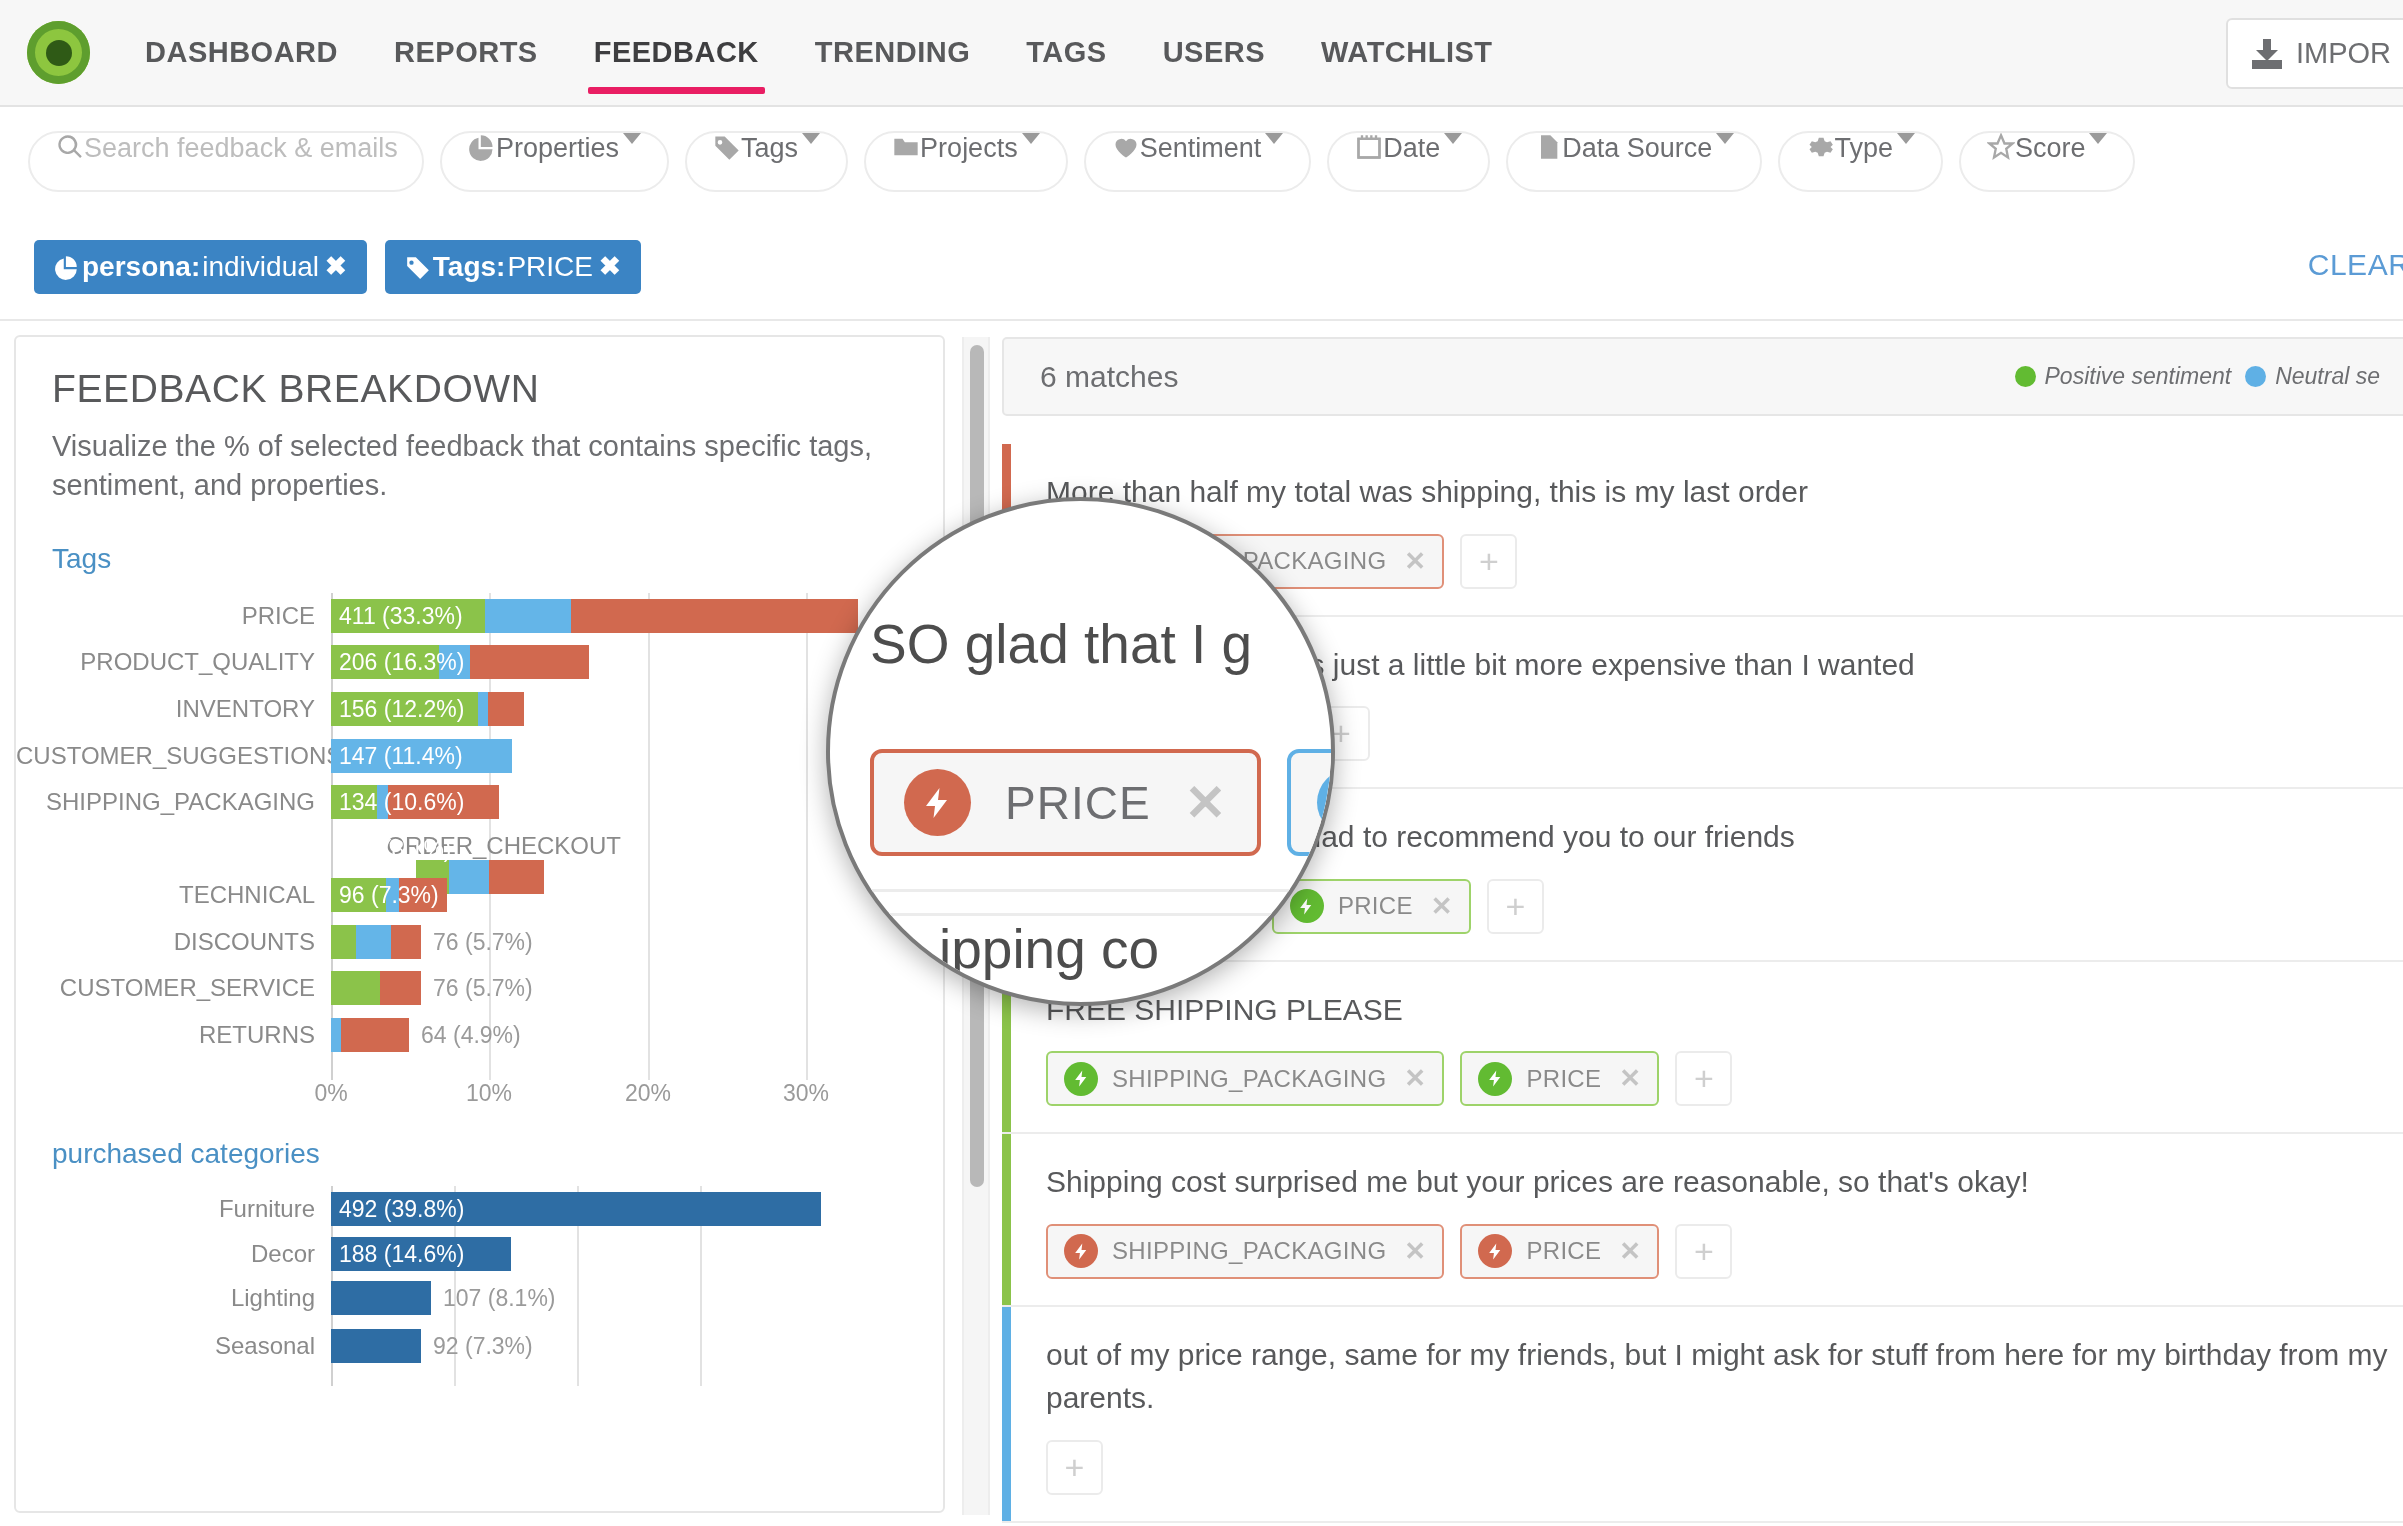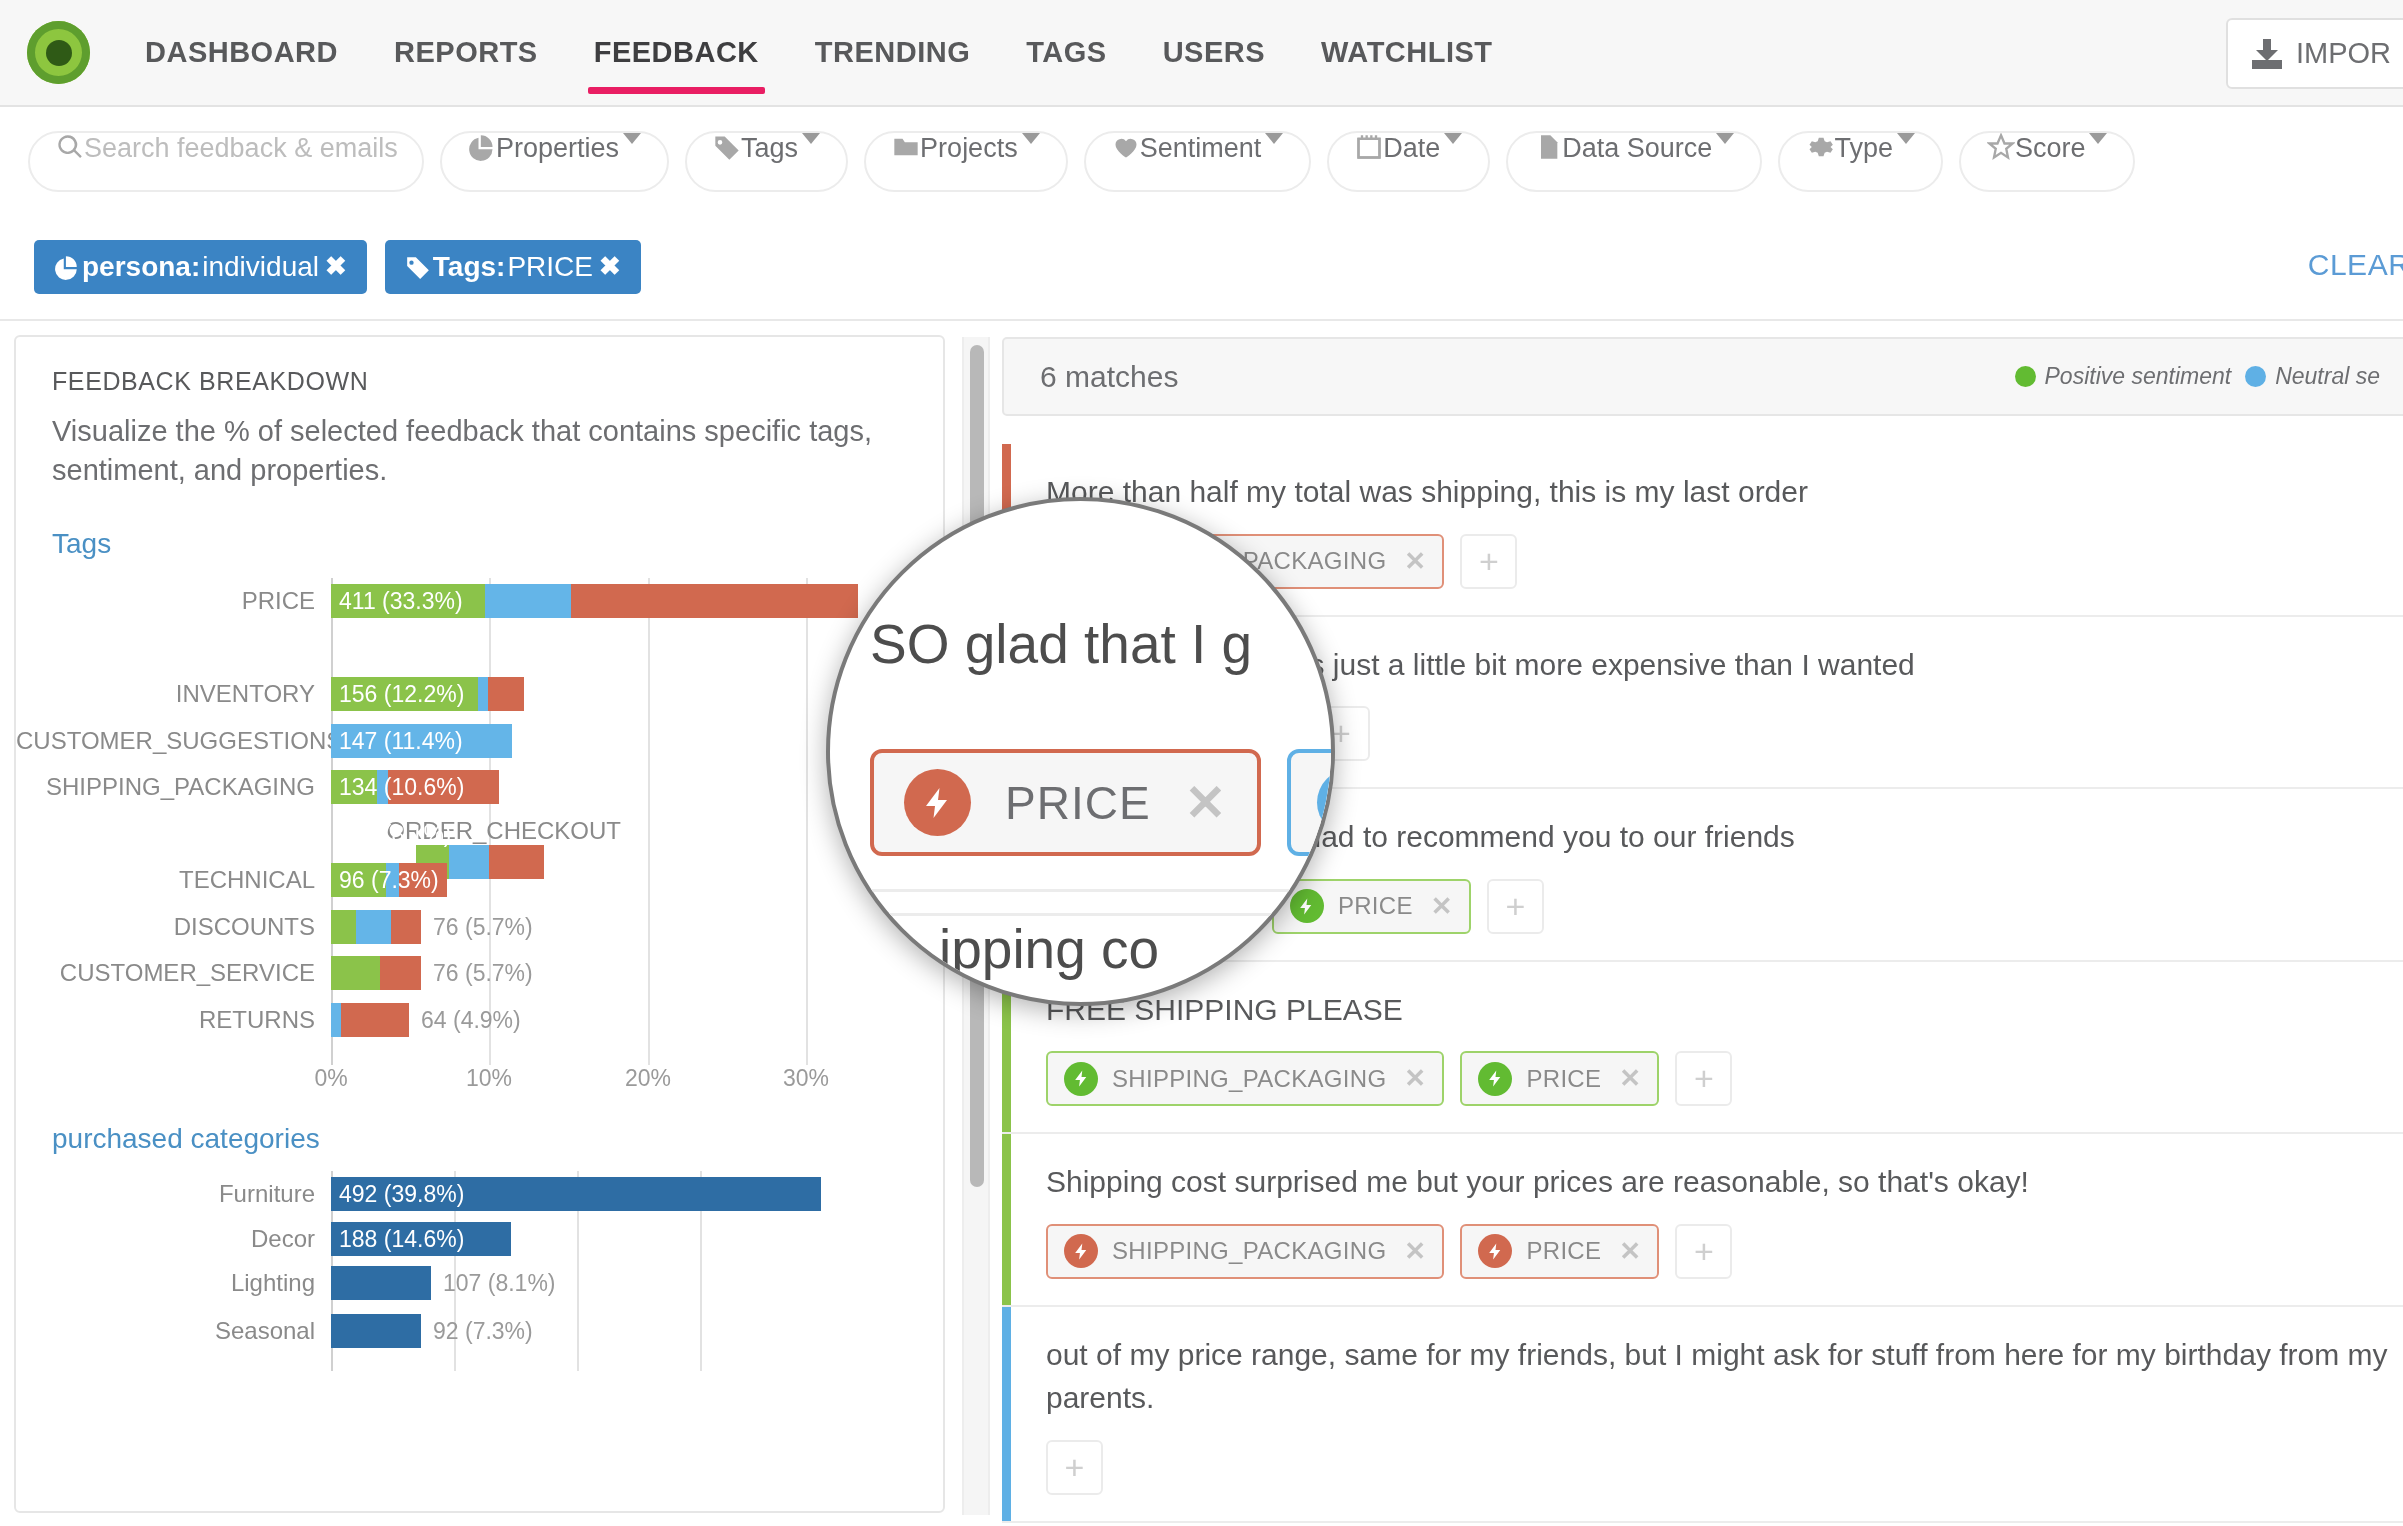--- a/index.html
+++ b/index.html
@@ -102,21 +102,21 @@
     position: absolute; right: -34px; top: 34px;
     color: #5b9bd5; font-size: 30px; letter-spacing: 0.5px; white-space: nowrap; cursor: pointer;
   }
 
   
   .leftpanel {
     position: absolute; left: 14px; top: 335px; width: 931px; height: 1178px;
     background: #fff; border: 2px solid #e6e6e6; border-radius: 6px;
     overflow: hidden;
   }
-  .lp-title { margin: 30px 0 0 36px; font-size: 25px; color: #58595b; letter-spacing: 0.6px; }
+  .lp-title { margin: 30px 0 0 36px; font-size: 39px; color: #58595b; letter-spacing: 0.6px; }
   .lp-sub { margin: 16px 36px 0 36px; font-size: 29px; line-height: 1.35; color: #6d6e71; }
   .sec-label { margin: 38px 0 0 36px; font-size: 28px; color: #4a90c4; }
   .sec-label.cat { margin-top: 30px; }
 
   .chart { position: relative; margin-top: 18px; height: 515px; }
   .chart.cat { height: 228px; margin-top: 16px; }
   .grid-line { position: absolute; top: 0; bottom: 28px; width: 2px; background: #e2e2e2; }
   .grid-line.axis { background: #d0d0d0; }
   .row {
     position: absolute; left: 0; right: 0; height: 34px;
@@ -392,20 +392,29 @@
         <div class="grid-line" style="left: 632px;"></div>
         <div class="grid-line" style="left: 790px;"></div>
         <div class="row" style="top: 6px;">
           <div class="cat-label">PRICE</div>
           <div class="bars" style="width: 527px;">
             <div class="seg pos" style="width: 154px;"></div>
             <div class="seg neu" style="width: 86px;"></div>
             <div class="seg neg" style="width: 288px;"></div>
           </div>
           <div class="inlabel" style="left: 323px;">411 (33.3%)</div>
+        </div>
+        <div class="row" style="top: 52px;">
+          <div class="cat-label">PRODUCT_QUALITY</div>
+          <div class="bars" style="width: 258px;">
+            <div class="seg pos" style="width: 108px;"></div>
+            <div class="seg neu" style="width: 32px;"></div>
+            <div class="seg neg" style="width: 119px;"></div>
+          </div>
+          <div class="inlabel" style="left: 323px;">206 (16.3%)</div>
         </div>
         <div class="row" style="top: 99px;">
           <div class="cat-label">INVENTORY</div>
           <div class="bars" style="width: 193px;">
             <div class="seg pos" style="width: 147px;"></div>
             <div class="seg neu" style="width: 9.5px;"></div>
             <div class="seg neg" style="width: 36px;"></div>
           </div>
           <div class="inlabel" style="left: 323px;">156 (12.2%)</div>
         </div>

